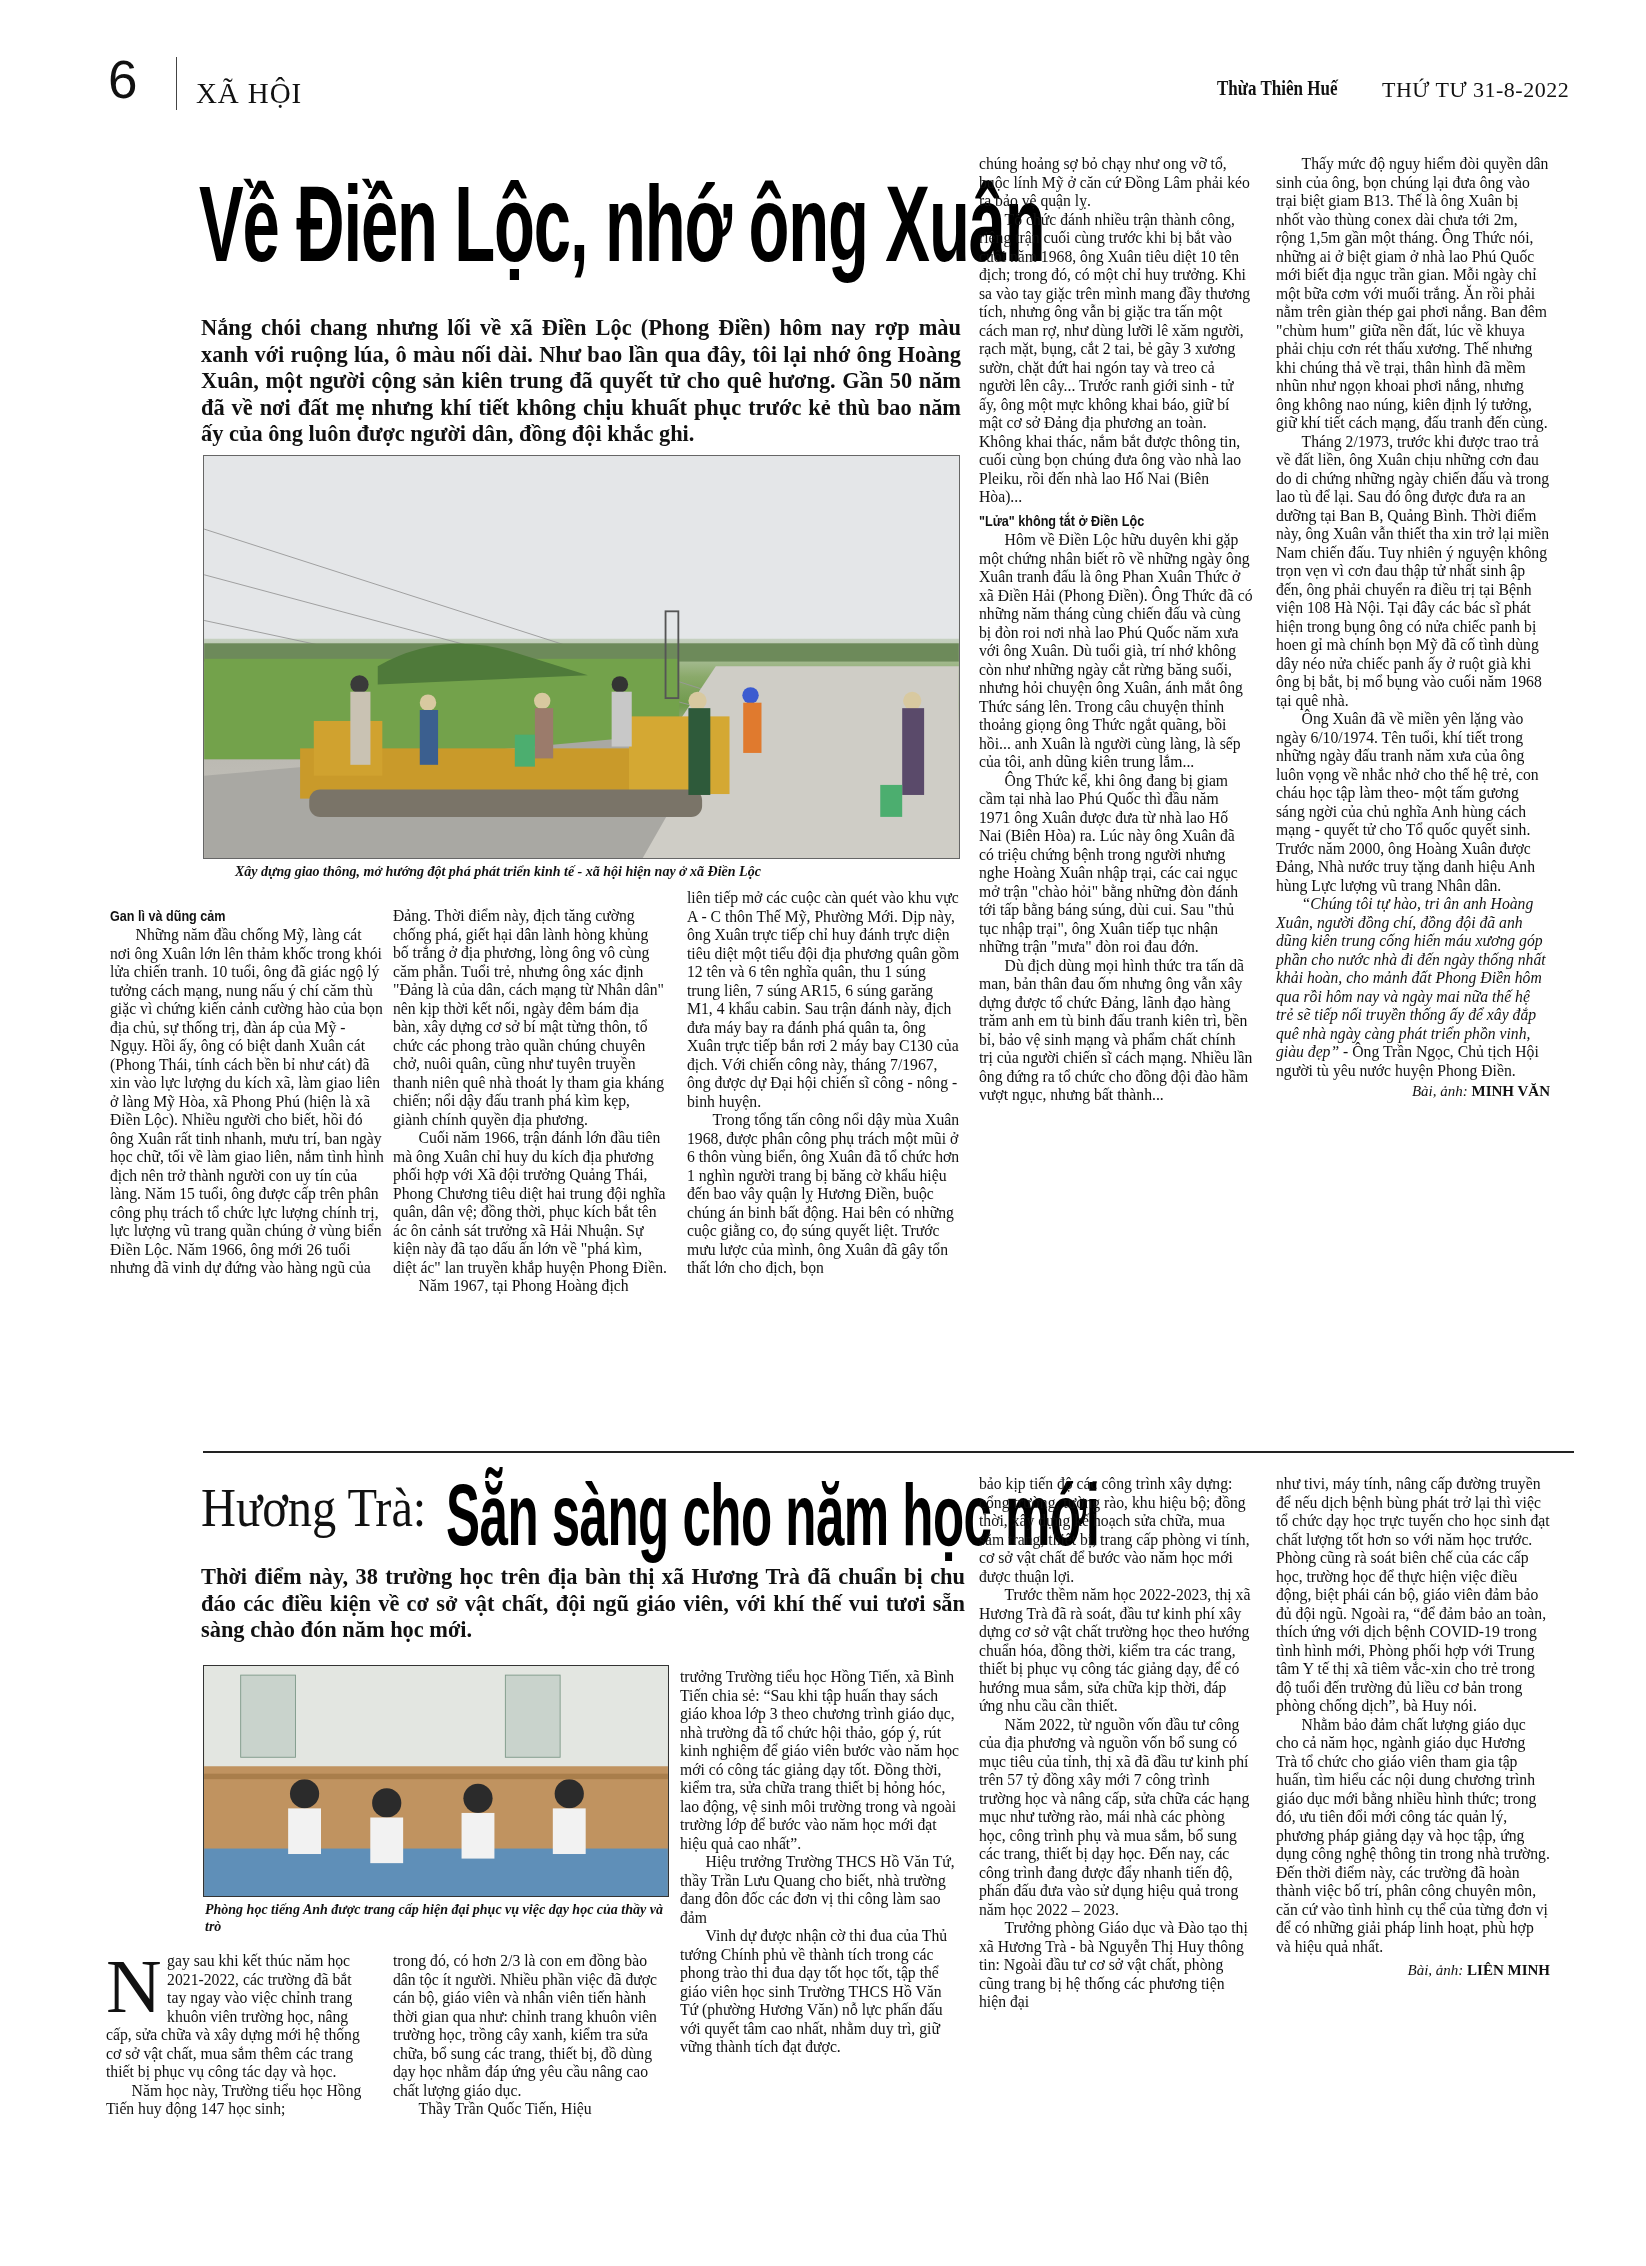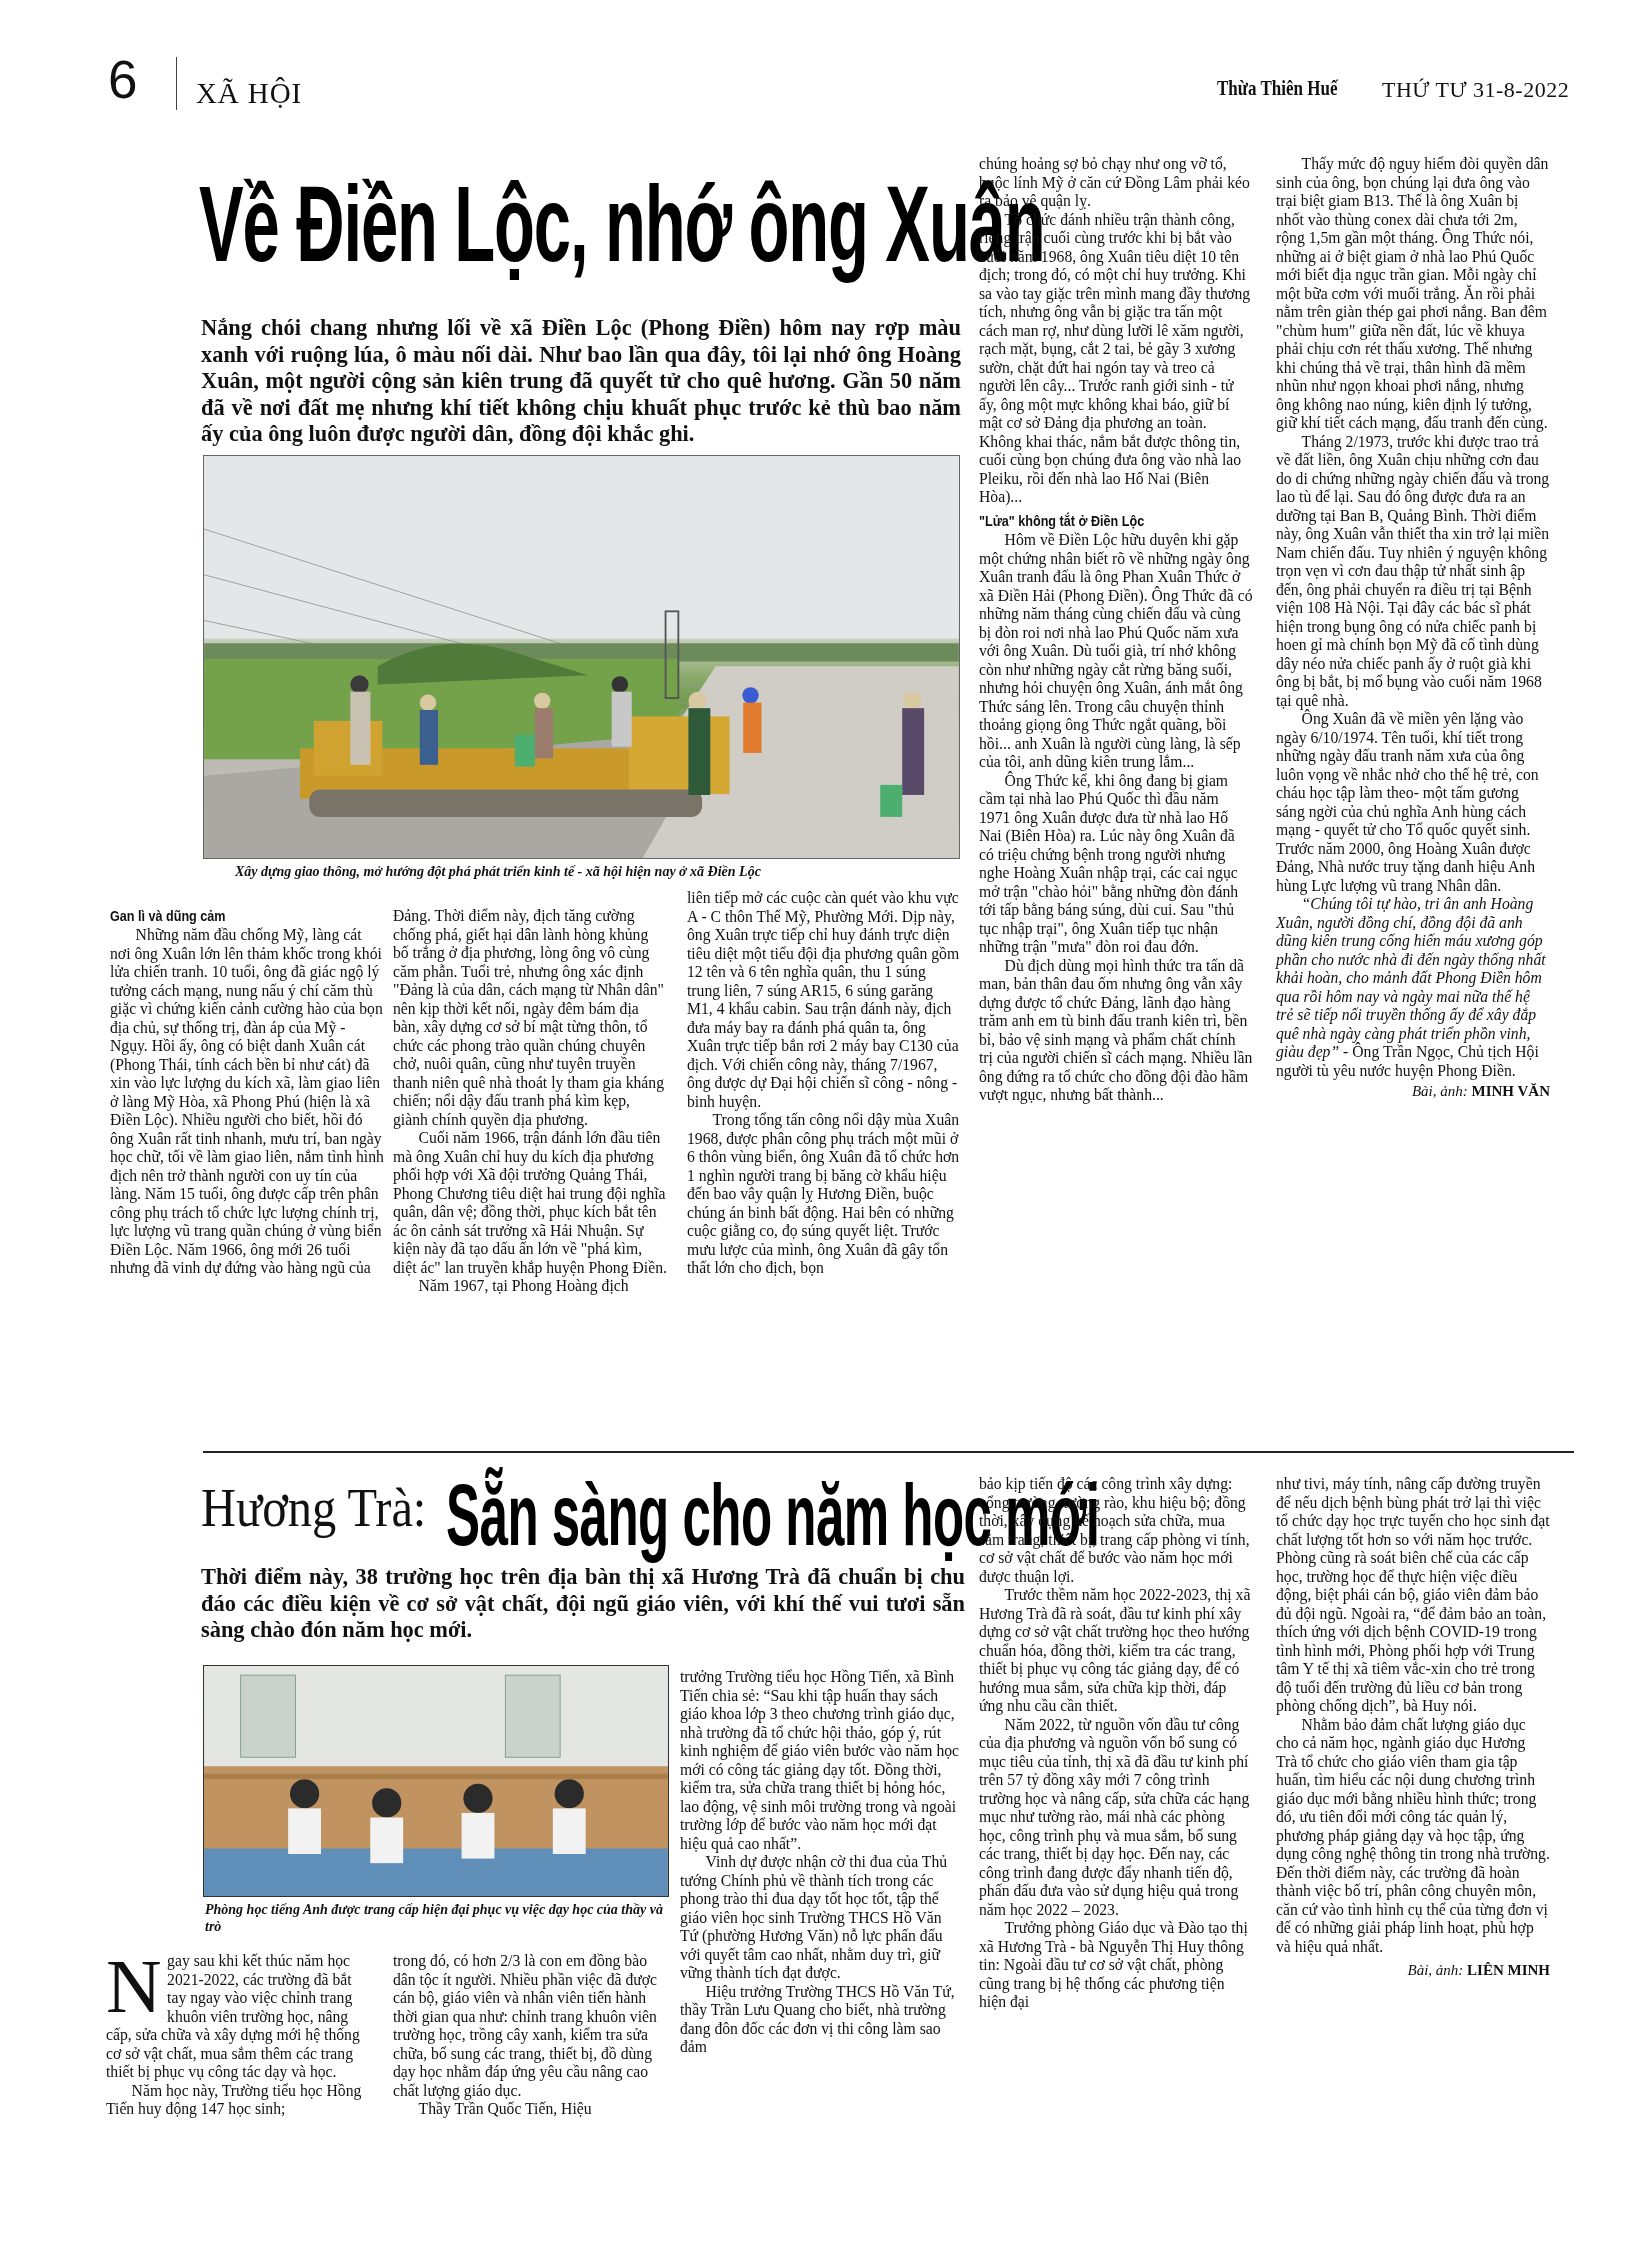--- a/index.html
+++ b/index.html
@@ -161,22 +161,22 @@
 <div class="abs col c2a">
   <p class="ni"><span class="dropcap">N</span><span>gay sau khi kết thúc năm học 2021-2022, các trường đã bắt tay ngay vào việc chỉnh trang khuôn viên trường học, nâng cấp, sửa chữa và xây dựng mới hệ thống cơ sở vật chất, mua sắm thêm các trang thiết bị phục vụ công tác dạy và học.</span></p>
   <p>Năm học này, Trường tiểu học Hồng Tiến huy động 147 học sinh;</p>
 </div>
 <div class="abs col c2b">
   <p class="ni">trong đó, có hơn 2/3 là con em đồng bào dân tộc ít người. Nhiều phần việc đã được cán bộ, giáo viên và nhân viên tiến hành thời gian qua như: chỉnh trang khuôn viên trường học, trồng cây xanh, kiểm tra sửa chữa, bổ sung các trang, thiết bị, đồ dùng dạy học nhằm đáp ứng yêu cầu nâng cao chất lượng giáo dục.</p>
   <p>Thầy Trần Quốc Tiến, Hiệu</p>
 </div>
 <div class="abs col c2c">
   <p class="ni">trưởng Trường tiểu học Hồng Tiến, xã Bình Tiến chia sẻ: “Sau khi tập huấn thay sách giáo khoa lớp 3 theo chương trình giáo dục, nhà trường đã tổ chức hội thảo, góp ý, rút kinh nghiệm để giáo viên bước vào năm học mới có công tác giảng dạy tốt. Đồng thời, kiểm tra, sửa chữa trang thiết bị hỏng hóc, lao động, vệ sinh môi trường trong và ngoài trường lớp để bước vào năm học mới đạt hiệu quả cao nhất”.</p>
+  <p>Hiệu trưởng Trường THCS Hồ Văn Tứ, thầy Trần Lưu Quang cho biết, nhà trường đang đôn đốc các đơn vị thi công làm sao đảm</p>
   <p>Vinh dự được nhận cờ thi đua của Thủ tướng Chính phủ về thành tích trong các phong trào thi đua dạy tốt học tốt, tập thể giáo viên học sinh Trường THCS Hồ Văn Tứ (phường Hương Văn) nỗ lực phấn đấu với quyết tâm cao nhất, nhằm duy trì, giữ vững thành tích đạt được.</p>
-  <p>Hiệu trưởng Trường THCS Hồ Văn Tứ, thầy Trần Lưu Quang cho biết, nhà trường đang đôn đốc các đơn vị thi công làm sao đảm</p>
 </div>
 <div class="abs col c2d">
   <p class="ni">bảo kịp tiến độ các công trình xây dựng: cổng trường, tường rào, khu hiệu bộ; đồng thời, xây dựng kế hoạch sửa chữa, mua sắm trang, thiết bị, trang cấp phòng vi tính, cơ sở vật chất để bước vào năm học mới được thuận lợi.</p>
   <p>Trước thềm năm học 2022-2023, thị xã Hương Trà đã rà soát, đầu tư kinh phí xây dựng cơ sở vật chất trường học theo hướng chuẩn hóa, đồng thời, kiểm tra các trang, thiết bị phục vụ công tác giảng dạy, để có hướng mua sắm, sửa chữa kịp thời, đáp ứng nhu cầu cần thiết.</p>
   <p>Năm 2022, từ nguồn vốn đầu tư công của địa phương và nguồn vốn bổ sung có mục tiêu của tỉnh, thị xã đã đầu tư kinh phí trên 57 tỷ đồng xây mới 7 công trình trường học và nâng cấp, sửa chữa các hạng mục như tường rào, mái nhà các phòng học, công trình phụ và mua sắm, bổ sung các trang, thiết bị dạy học. Đến nay, các công trình đang được đẩy nhanh tiến độ, phấn đấu đưa vào sử dụng hiệu quả trong năm học 2022 – 2023.</p>
   <p>Trưởng phòng Giáo dục và Đào tạo thị xã Hương Trà - bà Nguyễn Thị Huy thông tin: Ngoài đầu tư cơ sở vật chất, phòng cũng trang bị hệ thống các phương tiện hiện đại</p>
 </div>
 <div class="abs col c2e">
   <p class="ni">như tivi, máy tính, nâng cấp đường truyền để nếu dịch bệnh bùng phát trở lại thì việc tổ chức dạy học trực tuyến cho học sinh đạt chất lượng tốt hơn so với năm học trước. Phòng cũng rà soát biên chế của các cấp học, trường học để thực hiện việc điều động, biệt phái cán bộ, giáo viên đảm bảo đủ đội ngũ. Ngoài ra, “để đảm bảo an toàn, thích ứng với dịch bệnh COVID-19 trong tình hình mới, Phòng phối hợp với Trung tâm Y tế thị xã tiêm vắc-xin cho trẻ trong độ tuổi đến trường đủ liều cơ bản trong phòng chống dịch”, bà Huy nói.</p>
   <p>Nhằm bảo đảm chất lượng giáo dục cho cả năm học, ngành giáo dục Hương Trà tổ chức cho giáo viên tham gia tập huấn, tìm hiểu các nội dung chương trình giáo dục mới bằng nhiều hình thức; trong đó, ưu tiên đổi mới công tác quản lý, phương pháp giảng dạy và học tập, ứng dụng công nghệ thông tin trong nhà trường. Đến thời điểm này, các trường đã hoàn thành việc bố trí, phân công chuyên môn, căn cứ vào tình hình cụ thể của từng đơn vị để có những giải pháp linh hoạt, phù hợp và hiệu quả nhất.</p>

